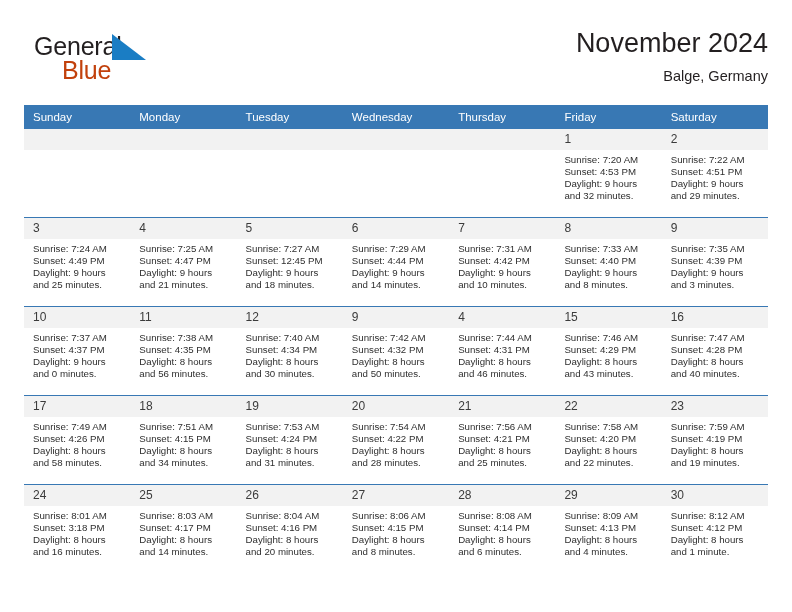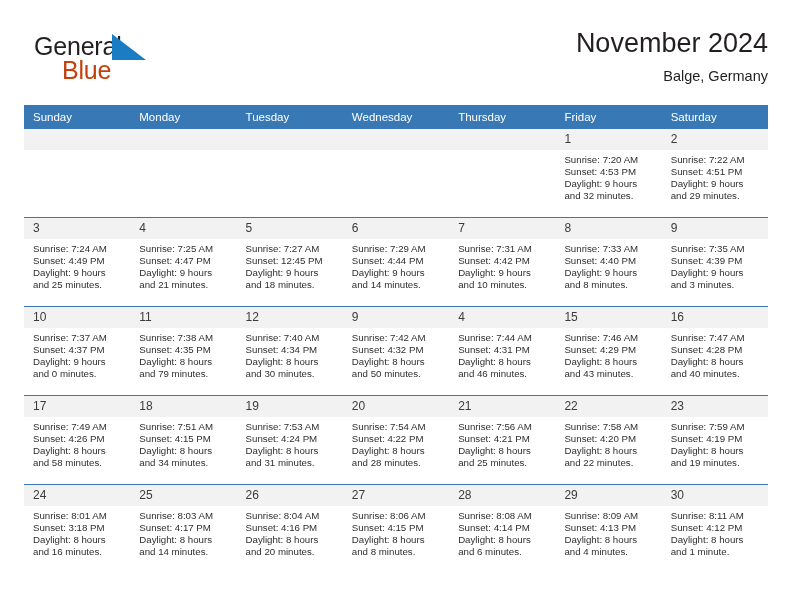--- a/index.html
+++ b/index.html
@@ -296,21 +296,21 @@
               </div>
             </div>
           </td>
           <td>
             <div class="cell">
               <div class="daynum">11</div>
               <div class="info">
                 <div>Sunrise: 7:38 AM</div>
                 <div>Sunset: 4:35 PM</div>
                 <div>Daylight: 8 hours</div>
-                <div>and 79 minutes.</div>
+                <div>and 56 minutes.</div>
               </div>
             </div>
           </td>
           <td>
             <div class="cell">
               <div class="daynum">12</div>
               <div class="info">
                 <div>Sunrise: 7:40 AM</div>
                 <div>Sunset: 4:34 PM</div>
                 <div>Daylight: 8 hours</div>
@@ -506,21 +506,21 @@
                 <div>Sunset: 4:13 PM</div>
                 <div>Daylight: 8 hours</div>
                 <div>and 4 minutes.</div>
               </div>
             </div>
           </td>
           <td>
             <div class="cell">
               <div class="daynum">30</div>
               <div class="info">
-                <div>Sunrise: 8:11 AM</div>
+                <div>Sunrise: 8:12 AM</div>
                 <div>Sunset: 4:12 PM</div>
                 <div>Daylight: 8 hours</div>
                 <div>and 1 minute.</div>
               </div>
             </div>
           </td>
         </tr>
       </tbody>
   </table>
 

